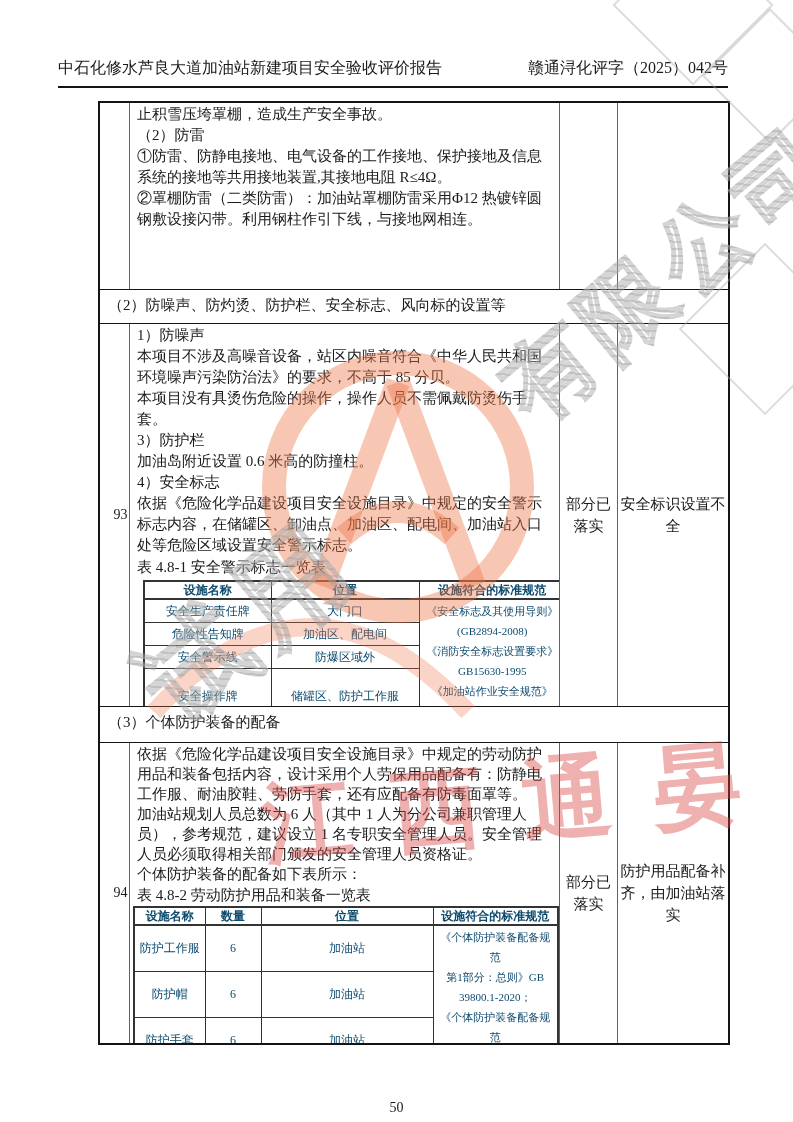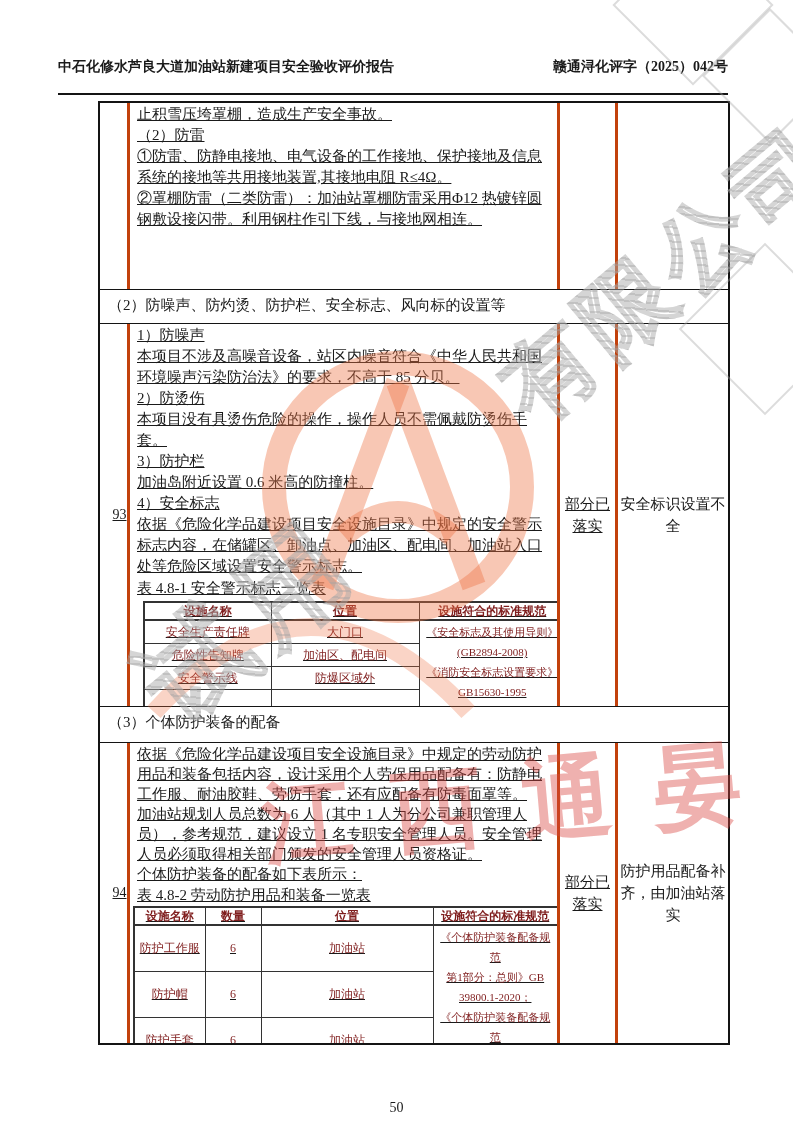--- a/index.html
+++ b/index.html
@@ -5,49 +5,49 @@
   html,body { margin:0; padding:0; background:#e8e8e8; }
   .page {
     position:relative; width:793px; height:1122px; margin:0 auto;
     background:#ffffff; overflow:hidden;
     font-family:"Liberation Serif", serif; color:#1a1a1a;
   }
   
   .header {
     position:absolute; left:58px; top:58px; width:670px;
     display:flex; justify-content:space-between; align-items:flex-end;
-    border-bottom:2px solid #141414; padding-bottom:17px;
-    font-size:14px; font-weight:bold;
+    border-bottom:2px solid #141414; padding-bottom:7px;
+    font-size:16px; font-weight:normal;
   }
   
   .doc-table {
     position:absolute; left:98px; top:101px; width:628px;
     border:2px solid #141414; font-size:15px;
   }
   .trow { display:grid; grid-template-columns:30px 430px 58px 110px; }
   .trow + .trow { border-top:1px solid #141414; }
-  .c-num, .c-body, .c-status { border-right:3px solid #c2410c;text-decoration:underline; }
+  .c-num, .c-body, .c-status { border-right:1px solid #c2410c; }
   .c-num, .c-status, .c-remark {
     display:flex; align-items:center; justify-content:center;
     text-align:center; line-height:22px; padding:2px;
   }
   .c-num { font-size:14px;margin-left:12px; }
   .c-body { padding:1px 6px 0 7px; line-height:21px; overflow:hidden; }
   .row-a { height:186px; }
   .row-93 { height:382px; }
   .row-94 { height:300px; }
   .row-94 .c-body { line-height:20px; }
   .sec-row { grid-column:1 / -1; font-weight:normal; padding:6px 8px 4px 8px; }
   .sec2 { height:33px; box-sizing:border-box; }
   .sec3 { height:35px; box-sizing:border-box; }
   .caption { margin-top:1px; }
   
   table.inner {
     border-collapse:collapse; table-layout:fixed;
-    font-size:12px; line-height:14px; text-align:center; color:#7f1d1d;
+    font-size:12px; line-height:14px; text-align:center; color:#0c4a6e;
   }
   table.inner th, table.inner td {
     border:1px solid #333; padding:1px 2px; overflow:hidden;
   }
   table.inner { border:2px solid #333; }
   table.inner th { font-weight:bold; border-bottom:2px solid #333; }
   .t481 { width:422px; margin:2px 0 0 6px; }
   .t481 col.c1 { width:127px; } .t481 col.c2 { width:148px; } .t481 col.c3 { width:147px; }
   .t481 tr { height:18px; } .t481 tr.tall { height:42px; }
   .t482 { width:424px; margin:1px 0 0 -4px; }
@@ -106,21 +106,20 @@
 
     <div class="trow">
       <div class="sec-row sec2">（2）防噪声、防灼烫、防护栏、安全标志、风向标的设置等</div>
     </div>
 
     <div class="trow row-93">
       <div class="c-num">93</div>
       <div class="c-body">
         <div>1）防噪声</div>
         <div>本项目不涉及高噪音设备，站区内噪音符合《中华人民共和国环境噪声污染防治法》的要求，不高于 85 分贝。</div>
-        <div>2）防烫伤</div>
         <div>本项目没有具烫伤危险的操作，操作人员不需佩戴防烫伤手套。</div>
         <div>3）防护栏</div>
         <div>加油岛附近设置 0.6 米高的防撞柱。</div>
         <div>4）安全标志</div>
         <div>依据《危险化学品建设项目安全设施目录》中规定的安全警示标志内容，在储罐区、卸油点、加油区、配电间、加油站入口处等危险区域设置安全警示标志。</div>
         <div class="caption">表 4.8-1  安全警示标志一览表</div>
         <table class="inner t481">
           <colgroup>
               <col class="c1">
               <col class="c2">

